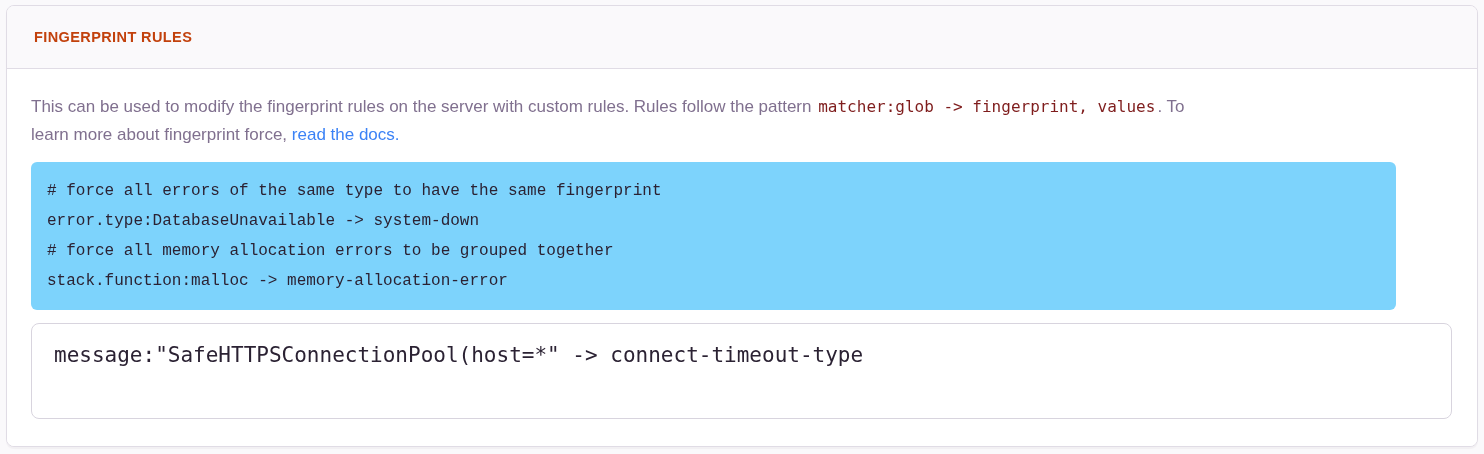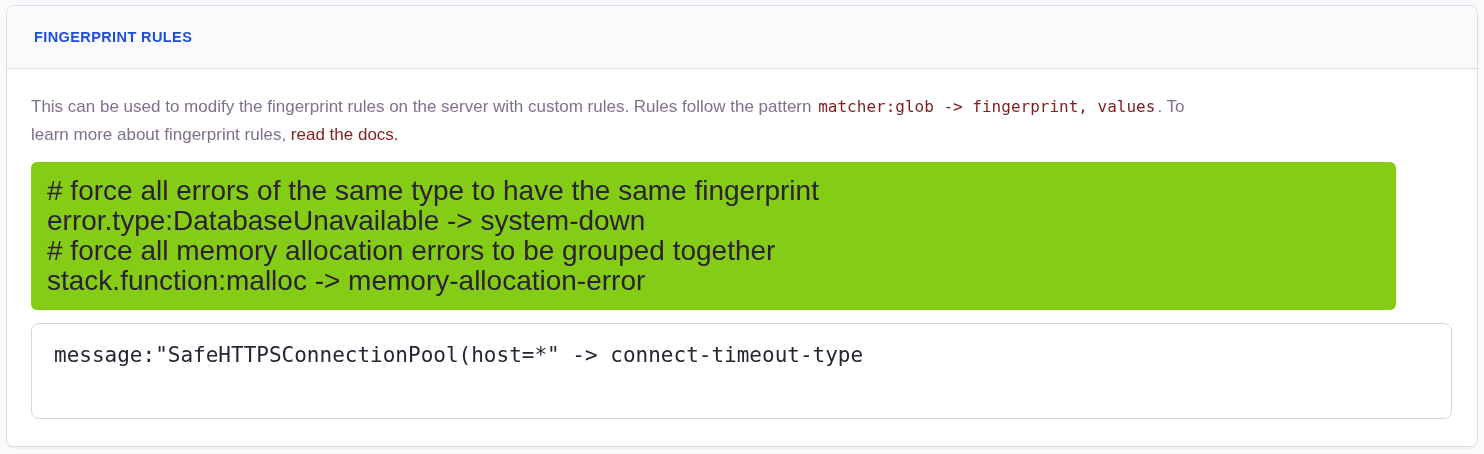--- a/index.html
+++ b/index.html
@@ -22,51 +22,51 @@
   }
   .panel-header {
     background: #FAF9FB;
     border-bottom: 1px solid #E0DCE5;
     padding: 22px 27px;
     font-size: 14.5px;
     line-height: 18px;
     font-weight: 700;
     letter-spacing: 0.4px;
     text-transform: uppercase;
-    color: #1d4ed8;
+    color: #c2410c;
   }
   .panel-body {
     padding: 24px 25px 27px 24px;
     background: #FFFFFF;
   }
   .field-help {
     margin: 0 56px 0 0;
     font-size: 17px;
     line-height: 28px;
     color: #80708F;
   }
   .inline-code {
     font-family: "DejaVu Sans Mono", monospace;
     font-size: 16px;
     color: #7f1d1d;
     padding: 0 2px;
     white-space: nowrap;
   }
   .docs-link {
-    color: #7f1d1d;
+    color: #3b82f6;
     text-decoration: none;
     cursor: pointer;
   }
   .code-example {
     margin: 13px 56px 0 0;
     padding: 14px 16px;
-    background: #84cc16;
+    background: #7dd3fc;
     border-radius: 6px;
-    font-family: Liberation Sans, sans-serif;
-    font-size: 28px;
+    font-family: Liberation Mono, monospace;
+    font-size: 16px;
     line-height: 30px;
     color: #2B2233;
     white-space: pre;
     overflow: hidden;
   }
   .rules-textarea {
     display: block;
     width: 100%;
     height: 96px;
     margin-top: 13px;
@@ -89,21 +89,21 @@
 <div class="panel">
   <div class="panel-header">
     <span>FINGERPRINT RULES</span>
   </div>
   <div class="panel-body">
     <div class="field-help">
       <div>
         <span>This can be used to modify the fingerprint rules on the server with custom rules. Rules follow the pattern </span><code class="inline-code">matcher:glob -&gt; fingerprint, values</code><span>. To</span>
       </div>
       <div>
-        <span>learn more about fingerprint rules, </span><a class="docs-link">read the docs.</a>
+        <span>learn more about fingerprint force, </span><a class="docs-link">read the docs.</a>
       </div>
     </div>
     <pre class="code-example"># force all errors of the same type to have the same fingerprint
 error.type:DatabaseUnavailable -&gt; system-down
 # force all memory allocation errors to be grouped together
 stack.function:malloc -&gt; memory-allocation-error</pre>
     <textarea class="rules-textarea" spellcheck="false" style="">message:"SafeHTTPSConnectionPool(host=*" -&gt; connect-timeout-type</textarea>
   </div>
 </div>
 

